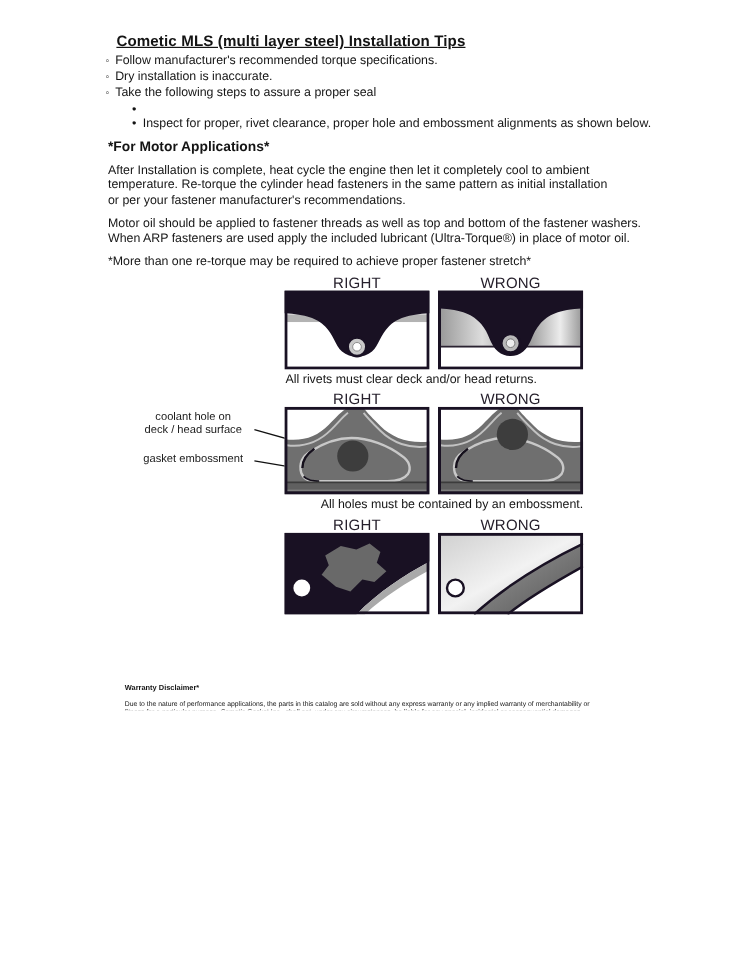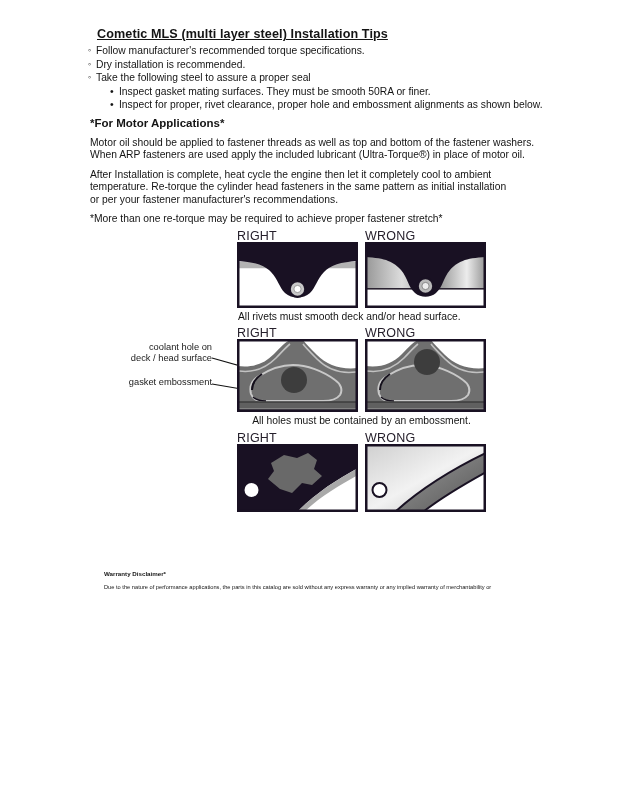--- a/index.html
+++ b/index.html
@@ -13,67 +13,66 @@
     text-decoration:underline;letter-spacing:.1px;white-space:nowrap;
   }
   .bullets{left:88px;top:44px;font-size:10.3px;line-height:13px;}
   .b-row{display:flex;}
   .b-row .mark{width:8px;flex:0 0 8px;font-size:9px;line-height:13.5px;}
   .b-row.sub{padding-left:22px;}
   .b-row.sub .mark{width:9px;flex:0 0 9px;font-size:10.5px;line-height:12.5px;}
   .diesel{left:90px;top:117px;width:452px;font-size:10.3px;line-height:12.4px;}
   .diesel h3{margin:0;font-size:11.5px;line-height:13px;}
   .diesel p{margin:7px 0 0 0;white-space:pre-line;}
-  .rw-label{width:121px;text-align:left;font-size:12.5px;color:#26202c;letter-spacing:.2px;}
+  .rw-label{width:121px;text-align:center;font-size:12.5px;color:#26202c;letter-spacing:.2px;}
   .caption{font-size:10.3px;line-height:11.5px;white-space:pre-line;}
-  .cap-center{width:249px;text-align:center;}
-  .side-label{width:102px;text-align:right;font-size:9.3px;line-height:10.6px;white-space:pre-line;color:#1a1a1a;}
+  .cap-center{width:249px;text-align:right;}
+  .side-label{width:102px;text-align:center;font-size:9.3px;line-height:10.6px;white-space:pre-line;color:#1a1a1a;}
   .warranty{left:104px;top:570px;width:440px;color:#161616;}
   .warranty h4{margin:0 0 7px 0;font-size:6.2px;}
   .warranty p{margin:0 0 6.6px 0;font-size:5.7px;line-height:6.5px;white-space:pre-line;}
   .footer-code{font-size:13.5px;letter-spacing:.4px;color:#0f172a;}
   svg{display:block;}
 </style>
 </head>
 <body>
 
 <div class="page">
 
   <div class="abs title">Cometic MLS (multi layer steel) Installation Tips</div>
 
   <div class="abs bullets">
     <div class="b-row">
       <span class="mark">◦</span>
       <span>Follow manufacturer's recommended torque specifications.</span>
     </div>
     <div class="b-row">
       <span class="mark">◦</span>
-      <span>Dry installation is recommended.</span>
+      <span>Dry installation is inaccurate.</span>
     </div>
     <div class="b-row">
       <span class="mark">◦</span>
-      <span>Take the following steel to assure a proper seal</span>
+      <span>Take the following steps to assure a proper seal</span>
     </div>
     <div class="b-row sub">
       <span class="mark">•</span>
-      <span>Inspect gasket mating surfaces.  They must be smooth 50RA or finer.</span>
     </div>
     <div class="b-row sub">
       <span class="mark">•</span>
       <span>Inspect for proper, rivet clearance, proper hole and embossment alignments as shown below.</span>
     </div>
   </div>
 
   <div class="abs diesel">
     <h3>*For Motor Applications*</h3>
-    <p>Motor oil should be applied to fastener threads as well as top and bottom of the fastener washers.
-When ARP fasteners are used apply the included lubricant (Ultra-Torque®) in place of motor oil.</p>
     <p>After Installation is complete, heat cycle the engine then let it completely cool to ambient
 temperature. Re-torque the cylinder head fasteners in the same pattern as initial installation
 or per your fastener manufacturer's recommendations.</p>
+    <p>Motor oil should be applied to fastener threads as well as top and bottom of the fastener washers.
+When ARP fasteners are used apply the included lubricant (Ultra-Torque®) in place of motor oil.</p>
     <p>*More than one re-torque may be required to achieve proper fastener stretch*</p>
   </div>
 
   <div class="abs rw-label" style="left:237px;top:229px;">RIGHT</div>
   <div class="abs rw-label" style="left:365px;top:229px;">WRONG</div>
 
   <div class="abs" style="left:237px;top:242px;">
     <svg width="121" height="66" viewBox="0 0 121 66">
       <rect x="0" y="0" width="121" height="66" fill="#ffffff"></rect>
       <rect x="1.5" y="20" width="118" height="6.5" fill="#b3b3b3"></rect>
@@ -99,21 +98,21 @@
       <rect x="0" y="0" width="121" height="66" fill="#ffffff"></rect>
       <rect x="1.5" y="15" width="118" height="31" fill="url(#g1)"></rect>
       <rect x="1.5" y="46" width="118" height="1.6" fill="#2a2230"></rect>
       <path d="M0,0 H121 V15 C100,16 92,20 85,28 C78,36 78,45 71,51 C65,56 56,56 50,51 C43,45 43,36 36,28 C29,20 21,16 0,15 Z" fill="#191123"></path>
       <circle cx="60.5" cy="44" r="7.8" fill="#b9b9b9" stroke="#191123" stroke-width="2.2"></circle>
       <circle cx="60.5" cy="44" r="3.6" fill="#ededed" stroke="#777777" stroke-width="0.8"></circle>
       <rect x="1.25" y="1.25" width="118.5" height="63.5" fill="none" stroke="#191123" stroke-width="2.5"></rect>
     </svg>
   </div>
 
-  <div class="abs caption" style="left:238px;top:311px;">All rivets must smooth deck and/or head surface.</div>
+  <div class="abs caption" style="left:238px;top:311px;">All rivets must clear deck and/or head returns.</div>
 
   <div class="abs rw-label" style="left:237px;top:326px;">RIGHT</div>
   <div class="abs rw-label" style="left:365px;top:326px;">WRONG</div>
 
   <div class="abs side-label" style="left:110px;top:342px;">coolant hole on
 deck / head surface</div>
   <div class="abs side-label" style="left:110px;top:377px;">gasket embossment</div>
 
   <div class="abs" style="left:110px;top:336px;">
     <svg width="200" height="70" viewBox="0 0 200 70">

